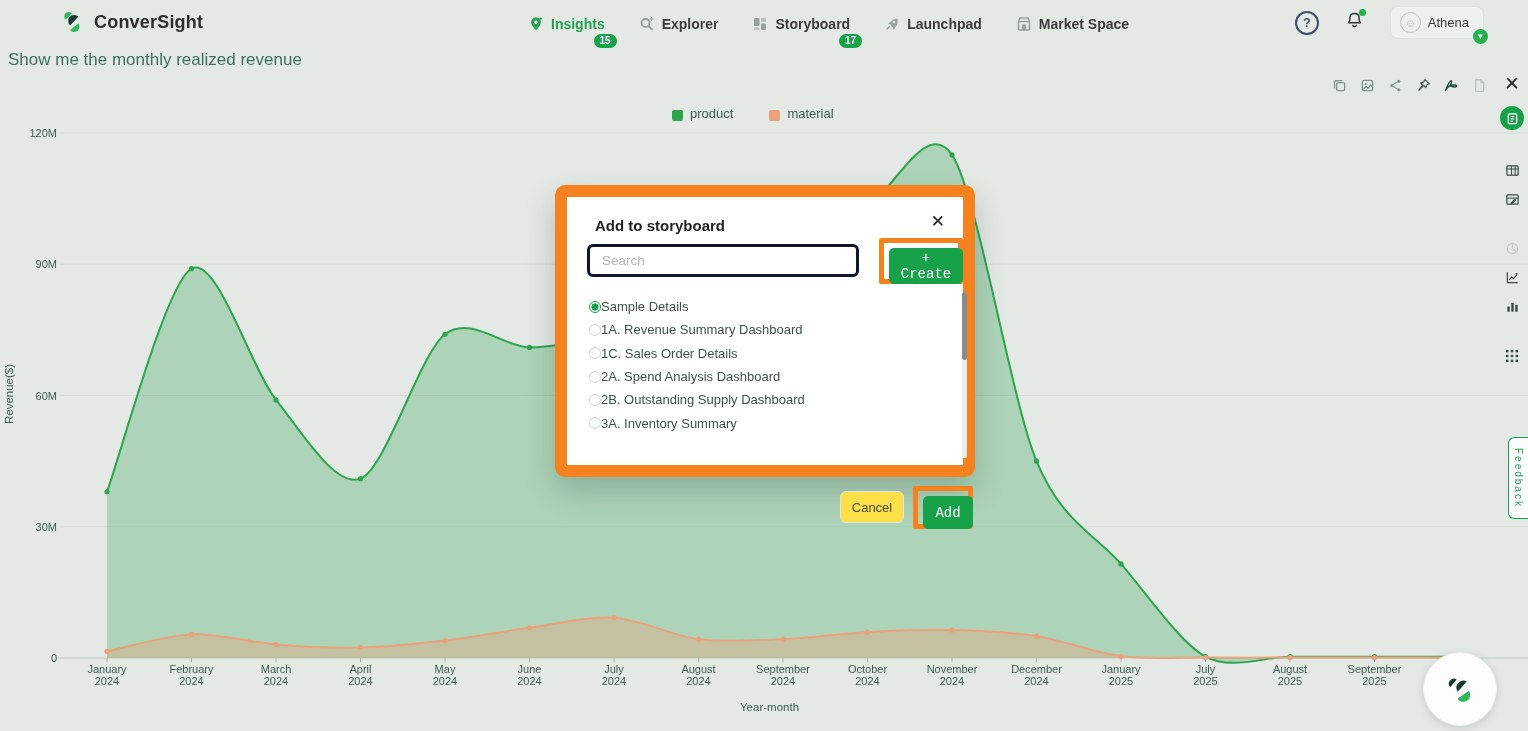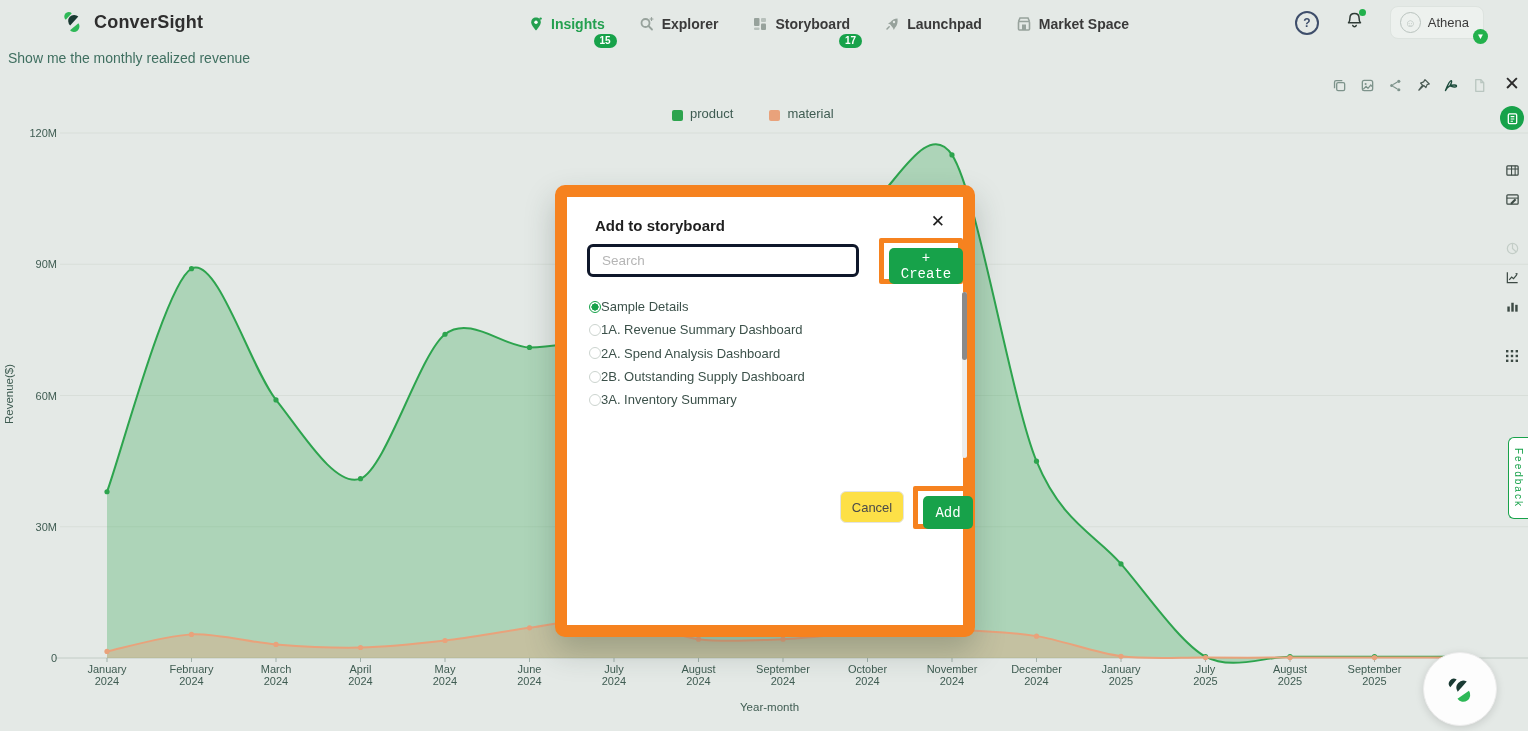--- a/index.html
+++ b/index.html
@@ -20,21 +20,21 @@
             font-size:12px;font-weight:bold;color:#3e4e6b;cursor:pointer;}
   .bell-wrap{position:relative;cursor:pointer;}
   .bell-dot{position:absolute;right:-2px;top:-2px;width:7px;height:7px;background:#22b14c;border-radius:50%;}
   .user-chip{position:relative;display:flex;align-items:center;gap:7px;background:#edf1ee;border:1px solid #dde3df;
              border-radius:8px;padding:5px 14px 5px 9px;cursor:pointer;}
   .user-chip .uname{font-size:13px;color:#3a3a3a;}
   .avatar{width:19px;height:19px;border:1.5px solid #b9c3be;border-radius:50%;display:flex;align-items:center;justify-content:center;color:#b9c3be;font-size:11px;}
   .chev-dot{position:absolute;right:-5px;bottom:-6px;width:15px;height:15px;background:#22b14c;border-radius:50%;
             display:flex;align-items:center;justify-content:center;color:#fff;font-size:8px;}
   
-  .question{position:absolute;left:8px;top:50px;font-size:14px;color:#3f6f60;}
+  .question{position:absolute;left:8px;top:50px;font-size:17px;color:#3f6f60;}
   
   .toolbar{position:absolute;right:40px;top:76px;display:flex;align-items:center;gap:10px;}
   .tool{width:18px;height:18px;display:flex;align-items:center;justify-content:center;cursor:pointer;}
   .chart-close{position:absolute;right:8px;top:74px;font-size:19px;color:#2b2b2b;cursor:pointer;line-height:1;}
   
   .side{position:absolute;right:2px;top:106px;width:28px;display:flex;flex-direction:column;align-items:center;gap:12px;}
   .side .s-icn{width:17px;height:17px;display:flex;align-items:center;justify-content:center;cursor:pointer;}
   .side .active-circ{width:24px;height:24px;background:#17a24a;border-radius:50%;display:flex;align-items:center;justify-content:center;cursor:pointer;}
   .gap-s{height:8px;}
   
@@ -44,21 +44,21 @@
   
   .chart-svg{position:absolute;left:0;top:0;}
   .chart-svg text{font-family:"Liberation Sans",sans-serif;font-size:11px;fill:#3f5c52;}
   .legend{position:absolute;left:672px;top:106px;display:flex;align-items:center;gap:36px;}
   .leg-item{display:flex;align-items:flex-end;gap:7px;font-size:13px;color:#3f5c52;cursor:pointer;}
   .leg-sw{width:11px;height:11px;border-radius:2px;}
   .y-title{position:absolute;left:-27px;top:388px;transform:rotate(-90deg);font-size:11.5px;color:#3f5c52;width:72px;text-align:center;}
   .x-title{position:absolute;left:740px;top:701px;font-size:11.5px;color:#3f5c52;}
   
   .anno{border:5px solid #f6821f;box-sizing:border-box;position:absolute;}
-  .modal-frame{position:absolute;left:555px;top:185px;width:420px;height:452px;box-sizing:border-box;
+  .modal-frame{position:absolute;left:555px;top:185px;width:420px;height:292px;box-sizing:border-box;
                border:12px solid #f6821f;border-radius:10px;background:#fff;box-shadow:0 14px 30px rgba(40,60,50,.25);}
   .modal-title{position:absolute;left:28px;top:20px;font-size:15px;font-weight:bold;color:#1f1f1f;}
   .modal-close{position:absolute;right:18px;top:14px;font-size:17px;color:#1f1f1f;cursor:pointer;}
   .search-inp{position:absolute;left:20px;top:47px;width:272px;height:33px;box-sizing:border-box;border:3px solid #0f172a;
               border-radius:6px;padding:0 12px;font-size:13.5px;color:#333;font-family:"Liberation Sans",sans-serif;outline:none;background:#fff;}
   .search-inp::placeholder{color:#b5b5b5;}
   .create-anno{left:312px;top:41px;width:84px;height:46px;border-radius:2px;}
   .btn-green{background:#17a24a;color:#fff;border:none;border-radius:5px;font-size:14px;cursor:pointer;
              font-family:Liberation Mono, monospace;display:flex;align-items:center;justify-content:center;}
   .create-btn{position:absolute;left:5px;top:5px;width:74px;height:36px;}
@@ -401,20 +401,24 @@
       <li class="selected">
         <span class="radio"></span>
         <span class="opt-label">Sample Details</span>
         </li>
       <li>
         <span class="radio"></span>
         <span class="opt-label">1A. Revenue Summary Dashboard</span>
         </li>
       <li>
         <span class="radio"></span>
+        <span class="opt-label">1C. Sales Order Details</span>
+        </li>
+      <li>
+        <span class="radio"></span>
         <span class="opt-label">2A. Spend Analysis Dashboard</span>
         </li>
       <li>
         <span class="radio"></span>
         <span class="opt-label">2B. Outstanding Supply Dashboard</span>
         </li>
       <li>
         <span class="radio"></span>
         <span class="opt-label">3A. Inventory Summary</span>
         </li>

